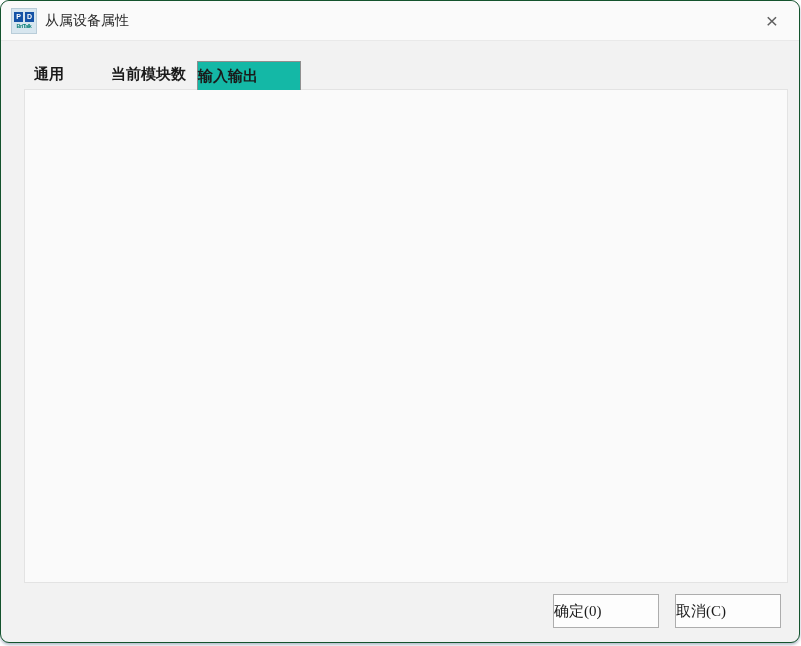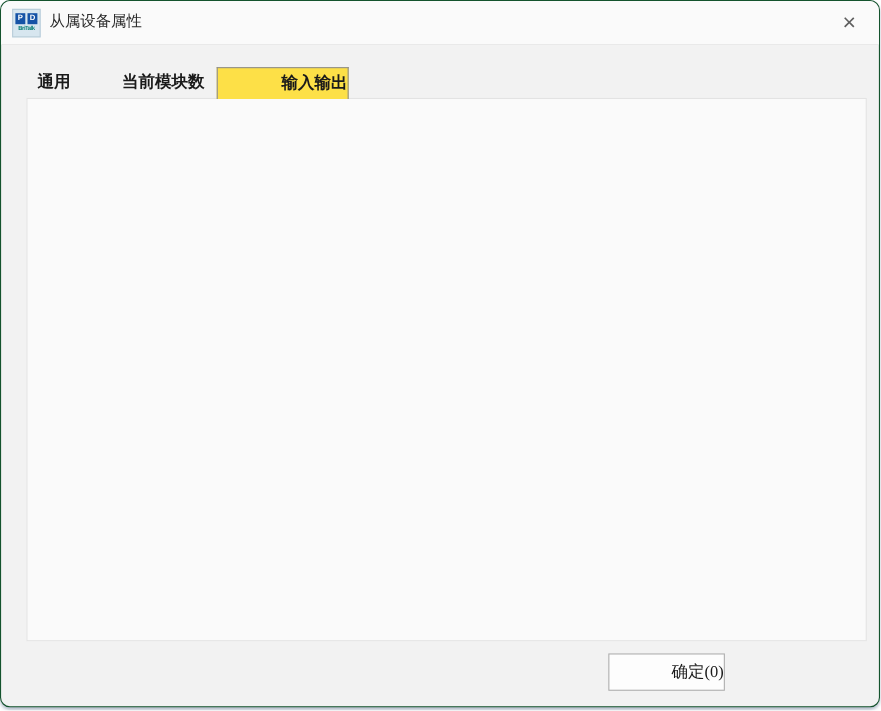--- a/index.html
+++ b/index.html
@@ -43,23 +43,23 @@
     color:#5f5f5f; cursor:pointer;
   }
 
   
   .cjk{ font-family:"Liberation Serif","DejaVu Serif",serif;font-weight:bold; }
   .tab{
     position:absolute; font-size:15px; color:#1a1a1a; cursor:pointer;
   }
   .tab-plain{ top:64px; }
   .tab-active{
-    left:196px; top:60px; width:120px; height:29px;
-    background:#fde047; border:1px solid #8f8f8f; border-bottom:none;
-    text-align:right; line-height:28px; z-index:3;
+    left:196px; top:60px; width:104px; height:29px;
+    background:#14b8a6; border:1px solid #8f8f8f; border-bottom:none;
+    text-align:left; line-height:28px; z-index:3;
   }
 
   
   .page{
     position:absolute; left:23px; top:88px; width:764px; height:494px;
     background:#fafafa; border:1px solid #e3e3e3; z-index:1;
   }
 
   .flabel{
     position:absolute; font-size:15px; color:#111;
@@ -114,21 +114,21 @@
   
   .right-panel{
     position:absolute; left:475px; top:253px; width:295px; height:314px;
     background:#fff; border:1px solid #8a8a8a;
   }
 
   
   .footer-btn{
     position:absolute; top:593px; width:106px; height:34px;
     background:#fdfdfd; border:1px solid #adadad;
-    font-size:15px; color:#1a1a1a; text-align:right; line-height:32px;
+    font-size:15px; color:#1a1a1a; text-align:left; line-height:32px;
     cursor:pointer; font-family:"Liberation Serif","DejaVu Serif",serif;
   }
   .btn-ok{ left:552px; }
   .btn-cancel{ left:674px; }
 </style>
 </head>
 <body>
 
 <div class="window">
 
@@ -200,14 +200,15 @@
     </div>
   </div>
 
   <div class="act-btn" style="top:303px;">添加</div>
   <div class="act-btn" style="top:395px;">删除</div>
   <div class="act-btn" style="top:487px;">属性</div>
 
   <div class="right-panel"></div>
 
   <div class="footer-btn btn-ok">确定(0)</div>
+  <div class="footer-btn btn-cancel">取消(C)</div>
 
 </div>
 
 </body></html>

